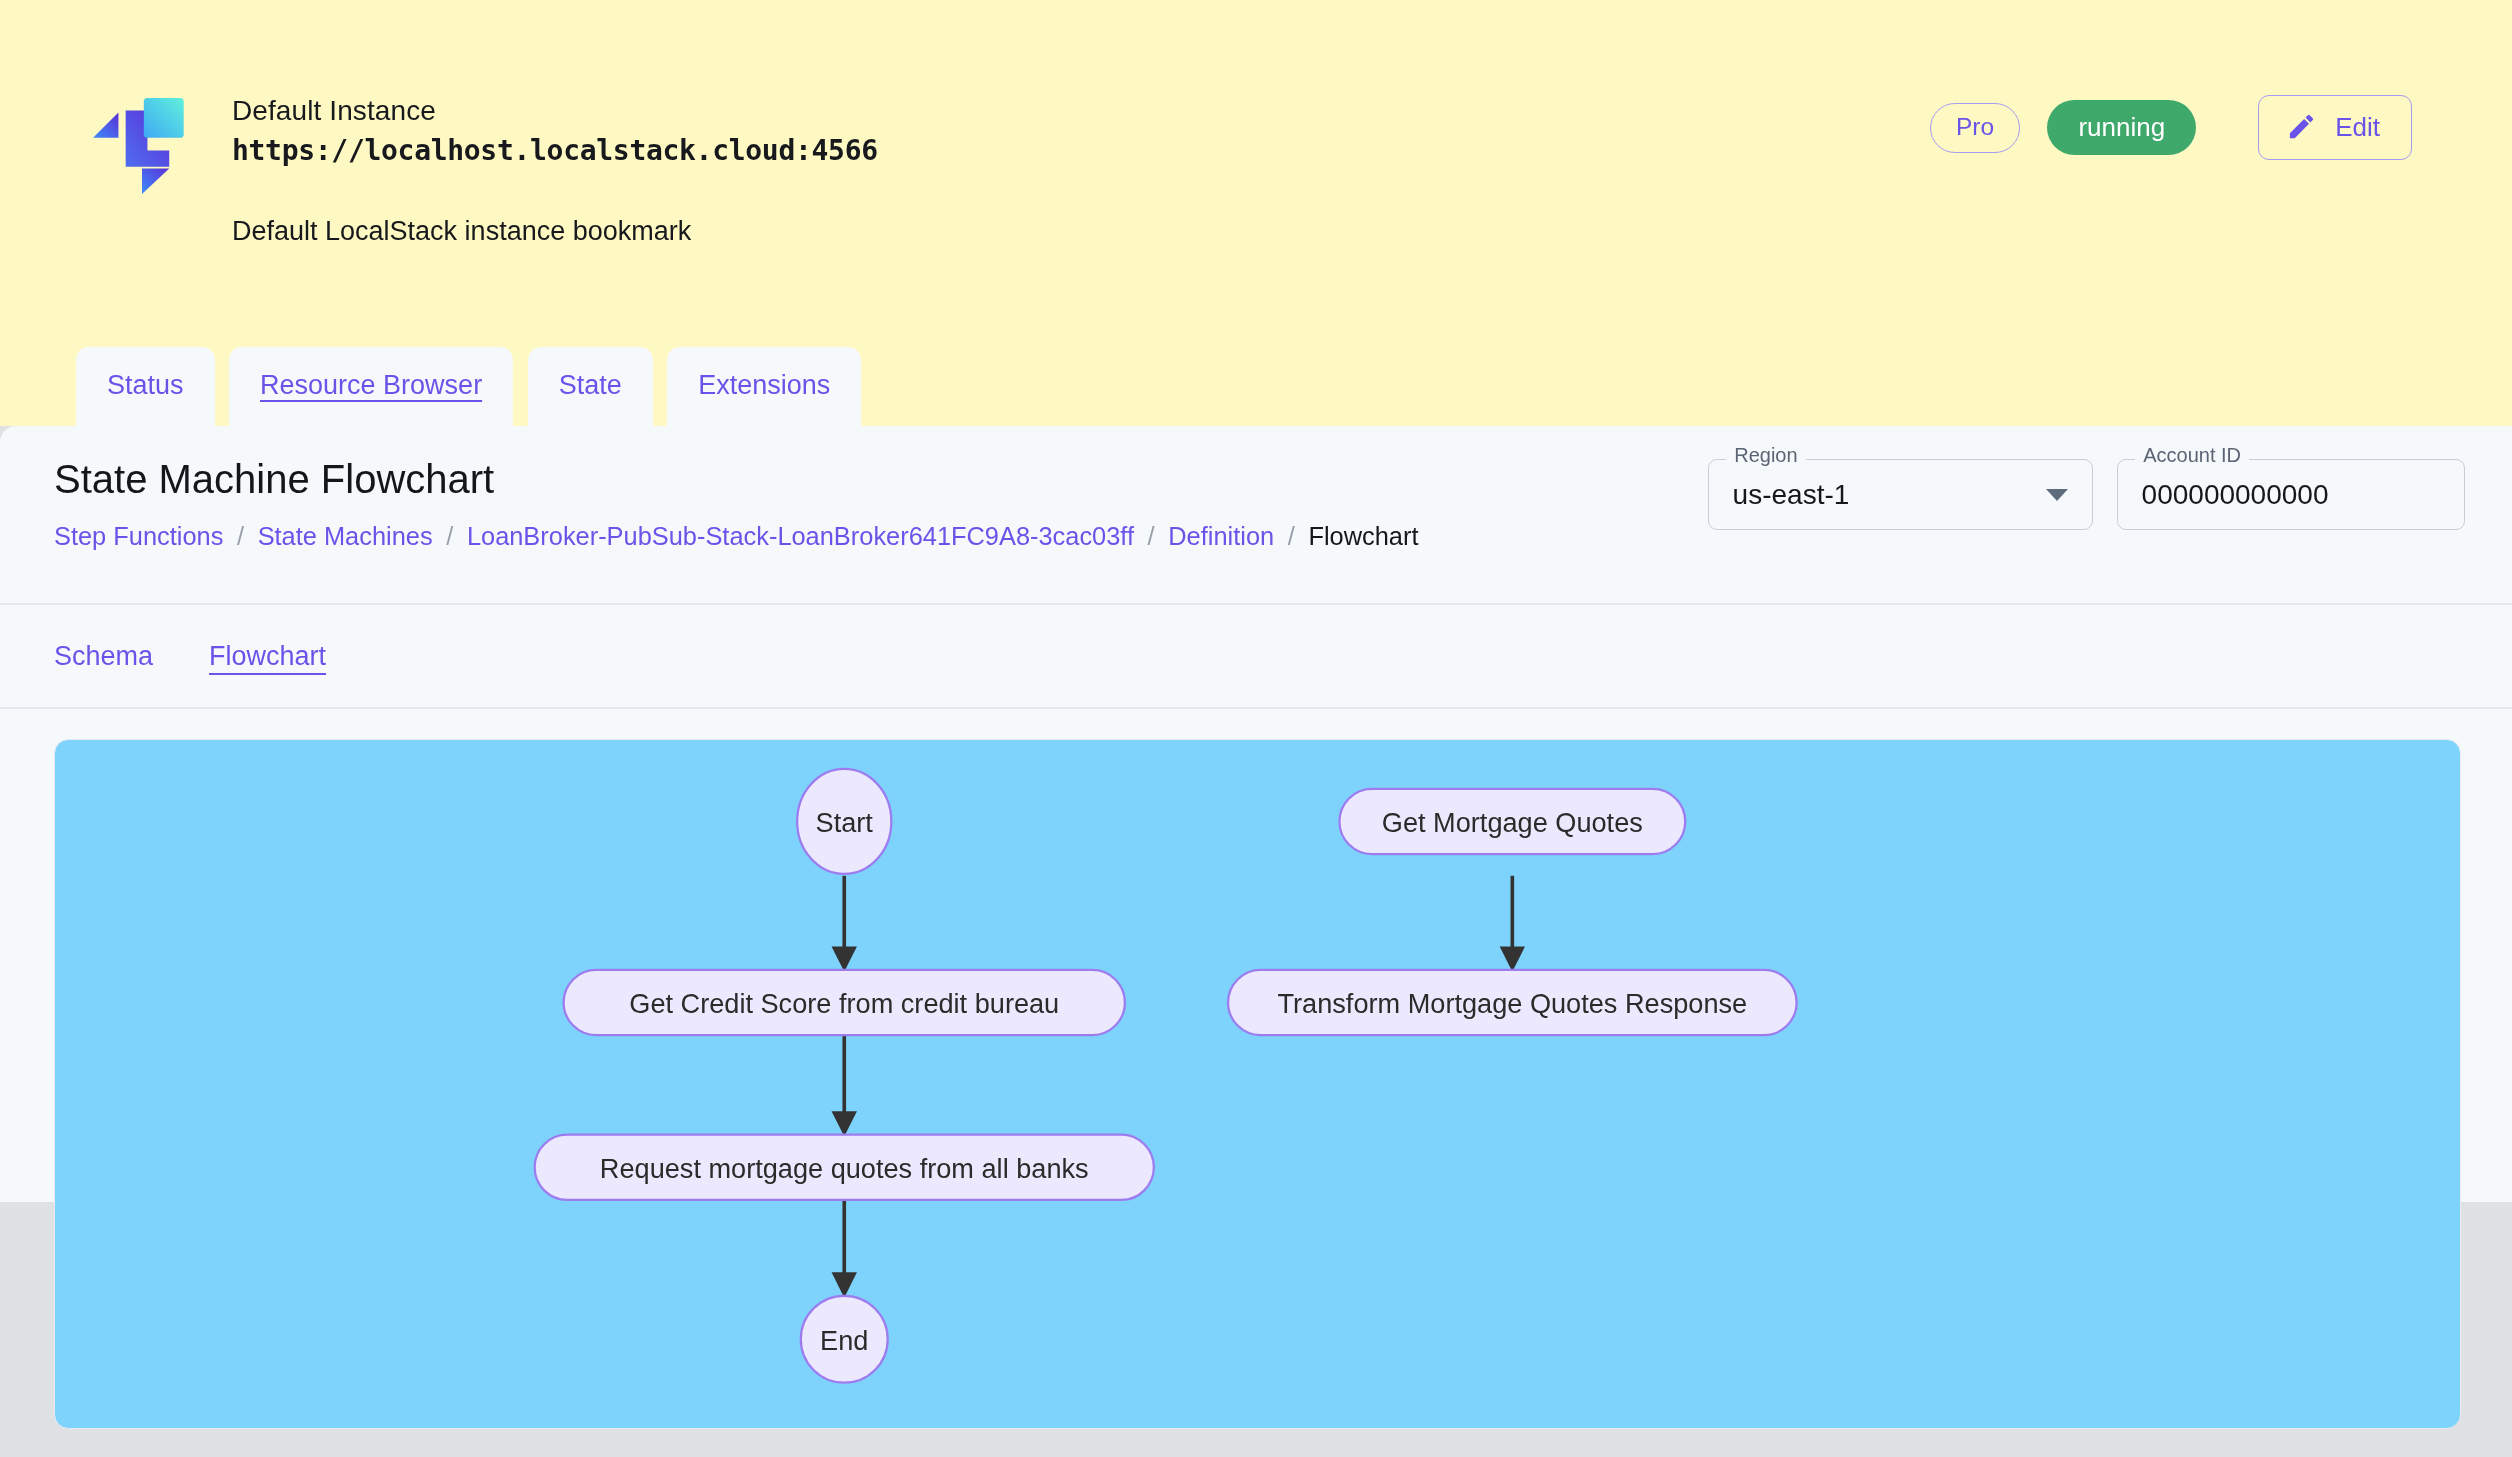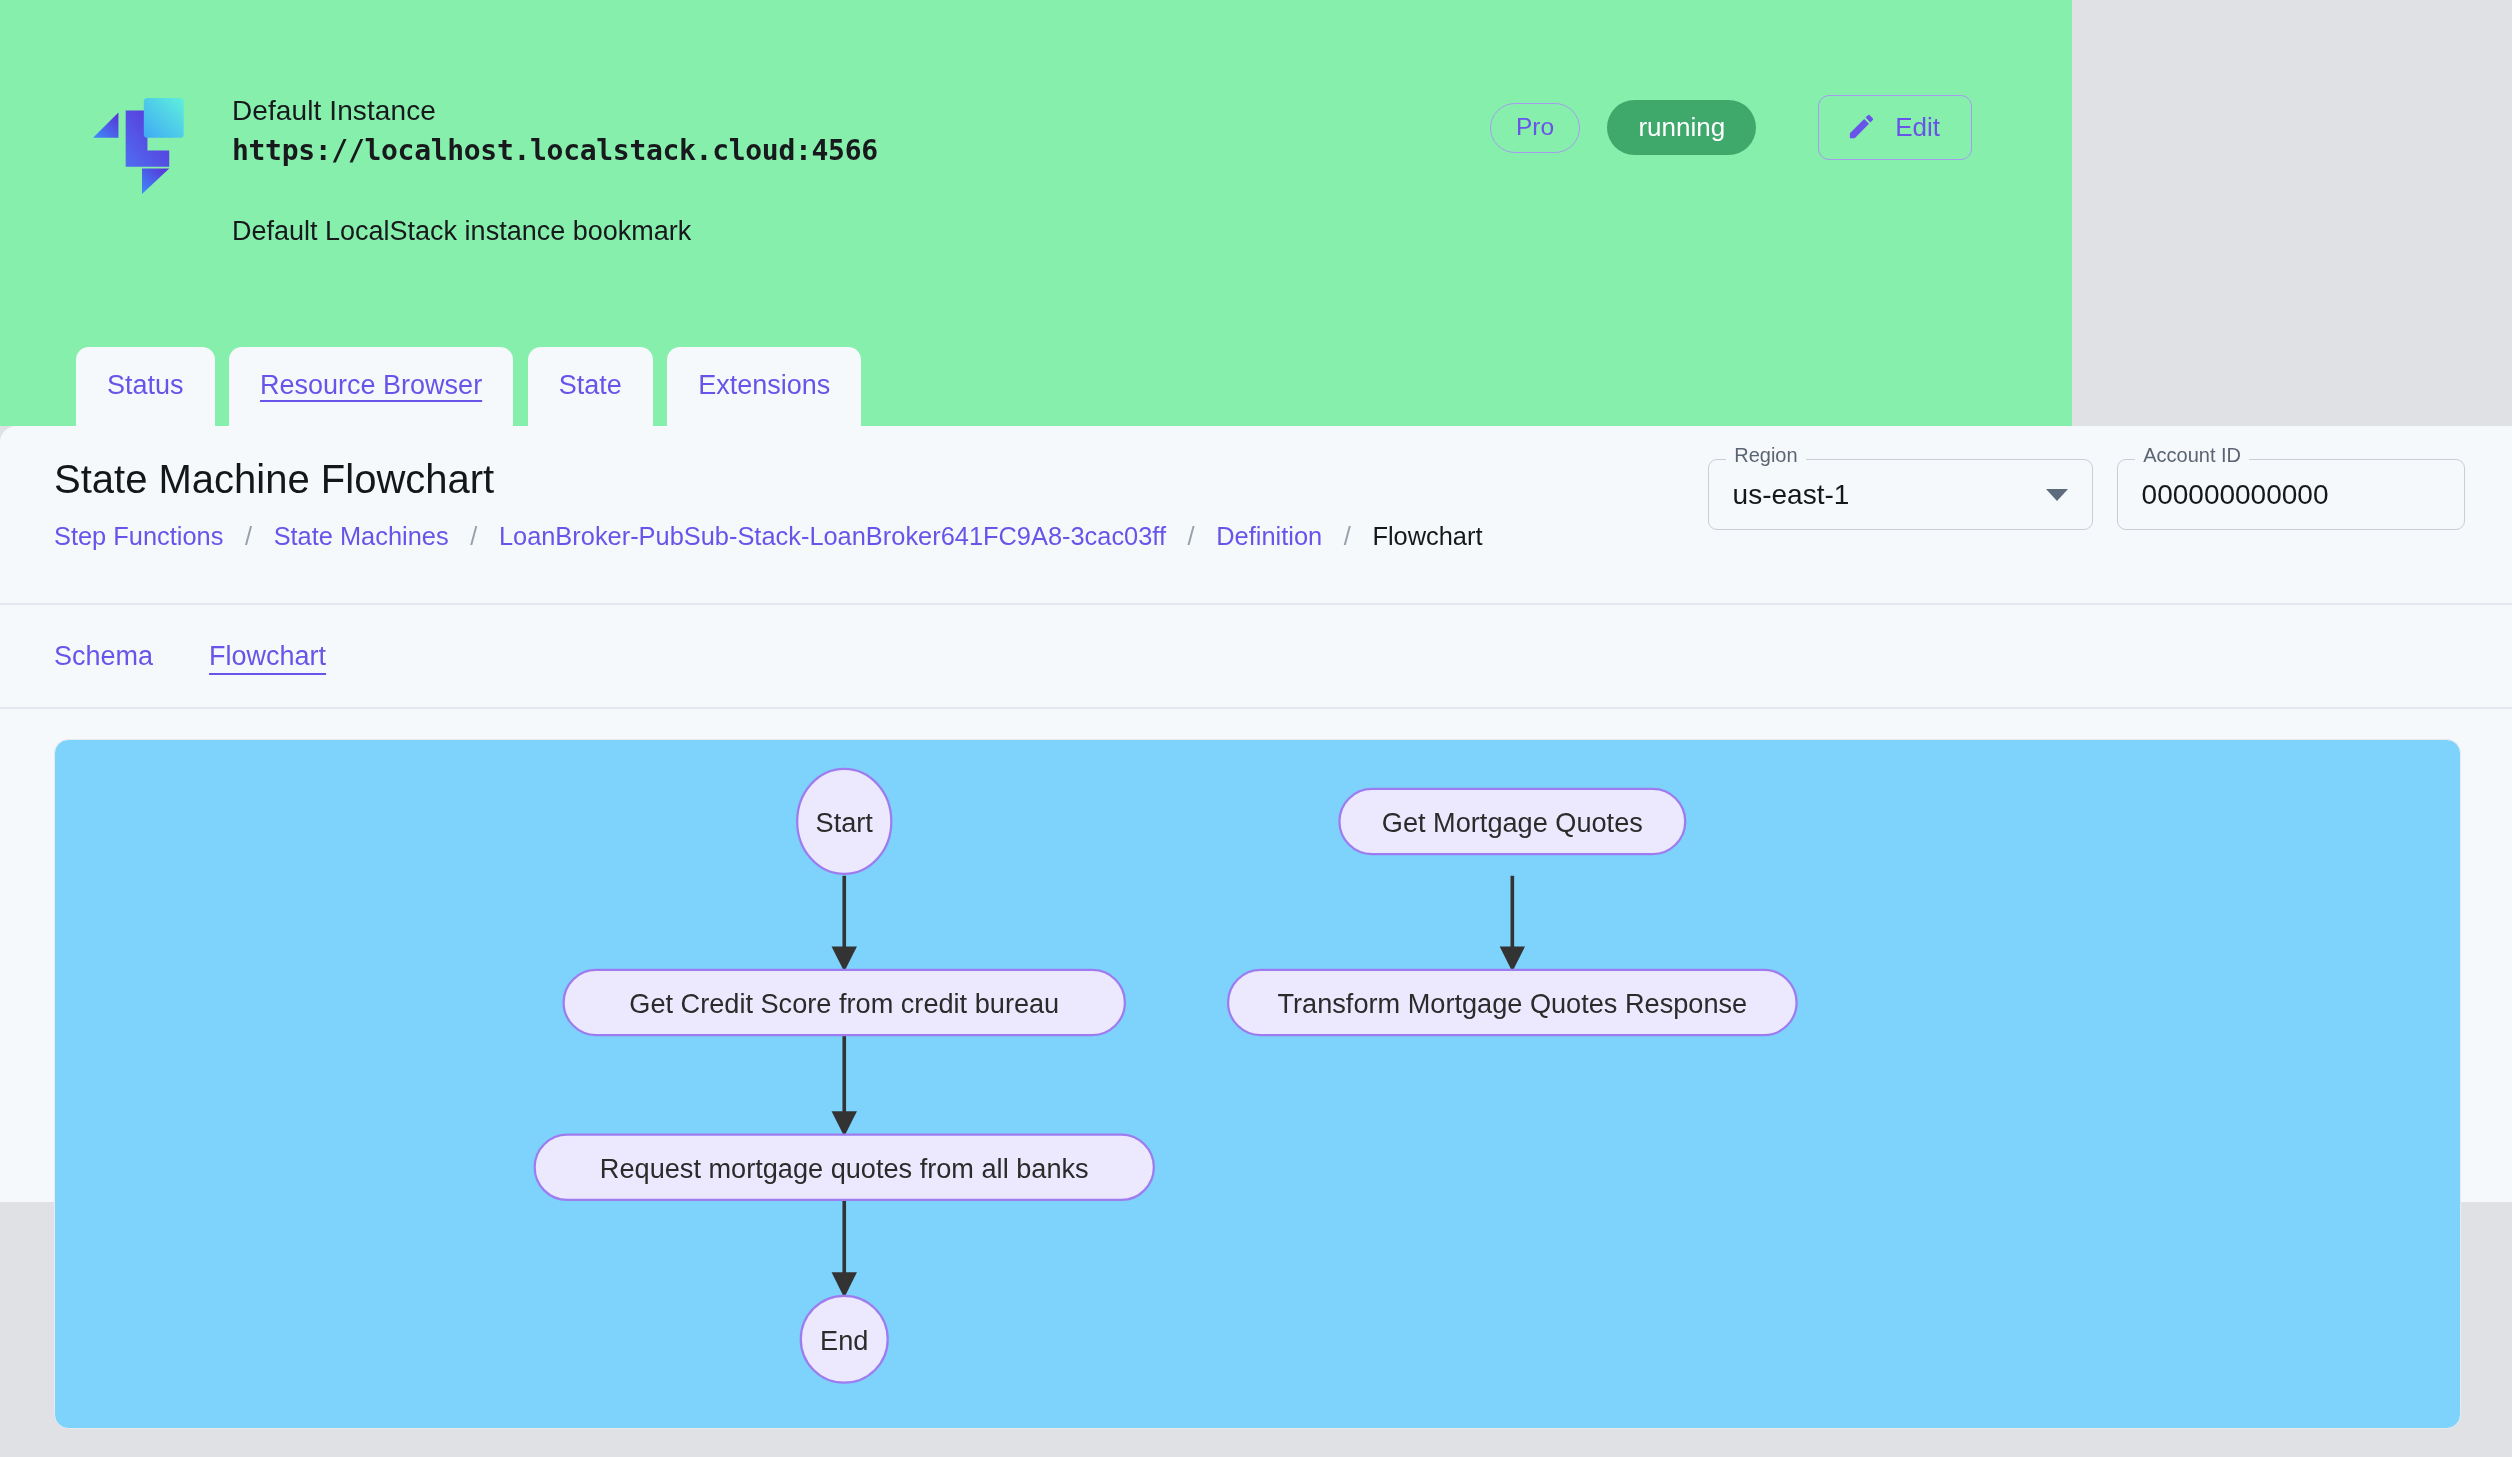--- a/index.html
+++ b/index.html
@@ -7,22 +7,22 @@
     margin: 0; padding: 0;
     width: 2512px; height: 1457px;
     overflow: hidden;
     font-family: "Liberation Sans", sans-serif;
     background: #dfe1e5;
   }
   .page { position: relative; width: 2512px; height: 1457px; }
 
   
   .instance-header {
-    position: absolute; left: 0; top: 0; width: 2072px; height: 426px;
-    background: #86efac;
+    position: absolute; left: 0; top: 0; width: 2512px; height: 426px;
+    background: #fef9c3;
   }
   .logo {
     position: absolute; left: 91px; top: 87px;
     width: 102px; height: 107px;
   }
   .inst-text { position: absolute; left: 232px; top: 93px; }
   .inst-name {
     font-size: 28px; color: #17191c; line-height: 1.25;
     letter-spacing: 0.1px;
   }
@@ -79,21 +79,21 @@
     border-radius: 16.3px 0 0 0;
   }
 
   .page-head { position: relative; height: 177px; }
   .page-title {
     position: absolute; left: 54px; top: 31px;
     font-size: 40px; color: #14161a; line-height: 1.1;
   }
   .breadcrumb {
     position: absolute; left: 54px; top: 95px;
-    display: flex; align-items: center; gap: 8px;
+    display: flex; align-items: center; gap: 0px;
     font-size: 25.4px; line-height: 1.2; white-space: nowrap;
   }
   .crumb { color: #6a53e8; }
   .crumb.current { color: #15171b; }
   .crumb-sep { color: #9aa0aa; padding: 0 13.6px; }
 
   .selectors {
     position: absolute; right: 47px; top: 33px;
     display: flex; align-items: flex-start; gap: 24px;
   }

